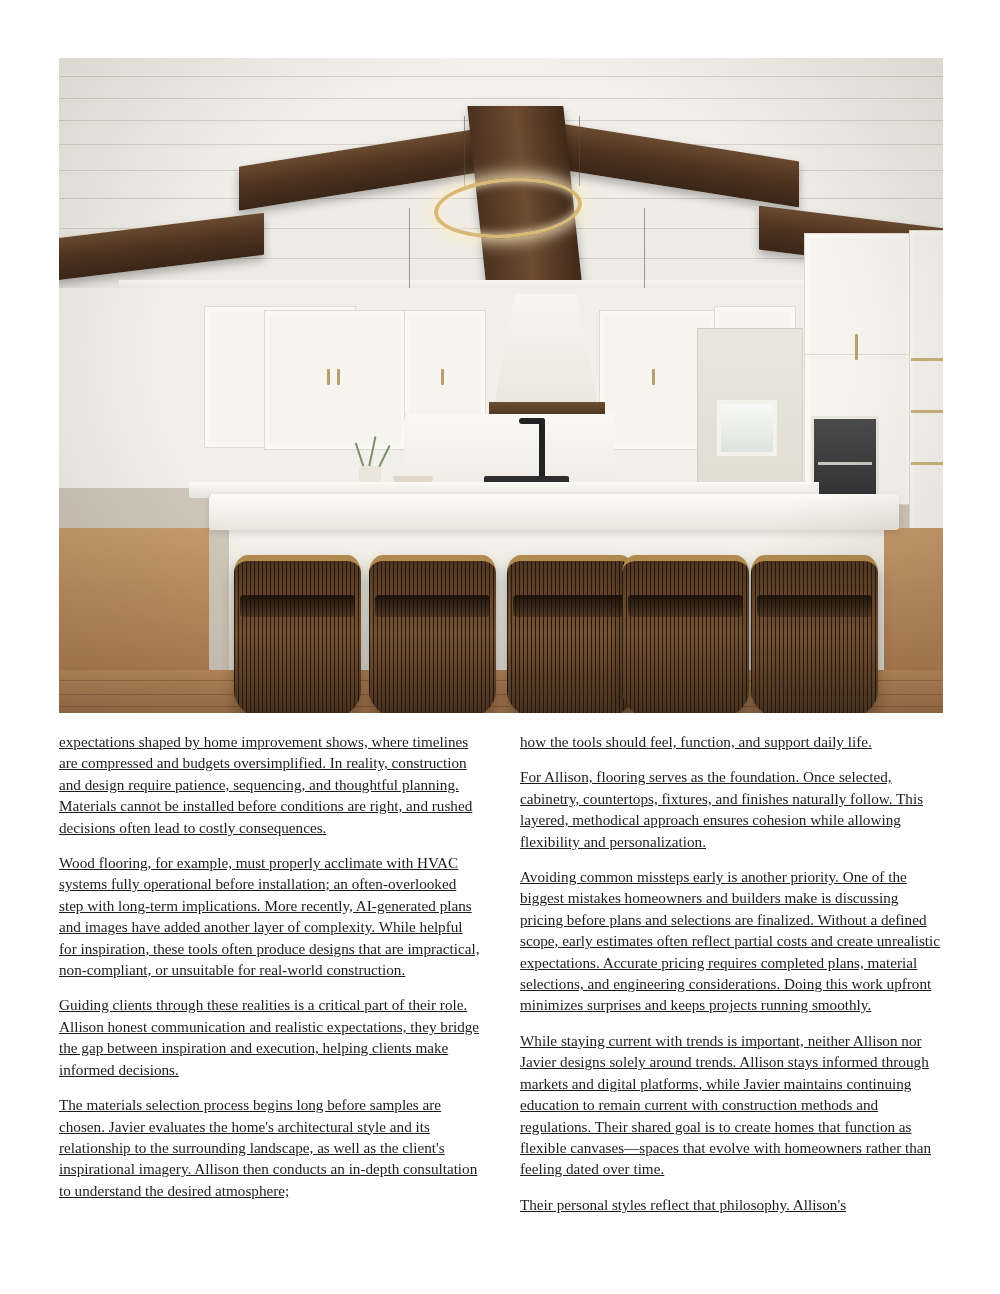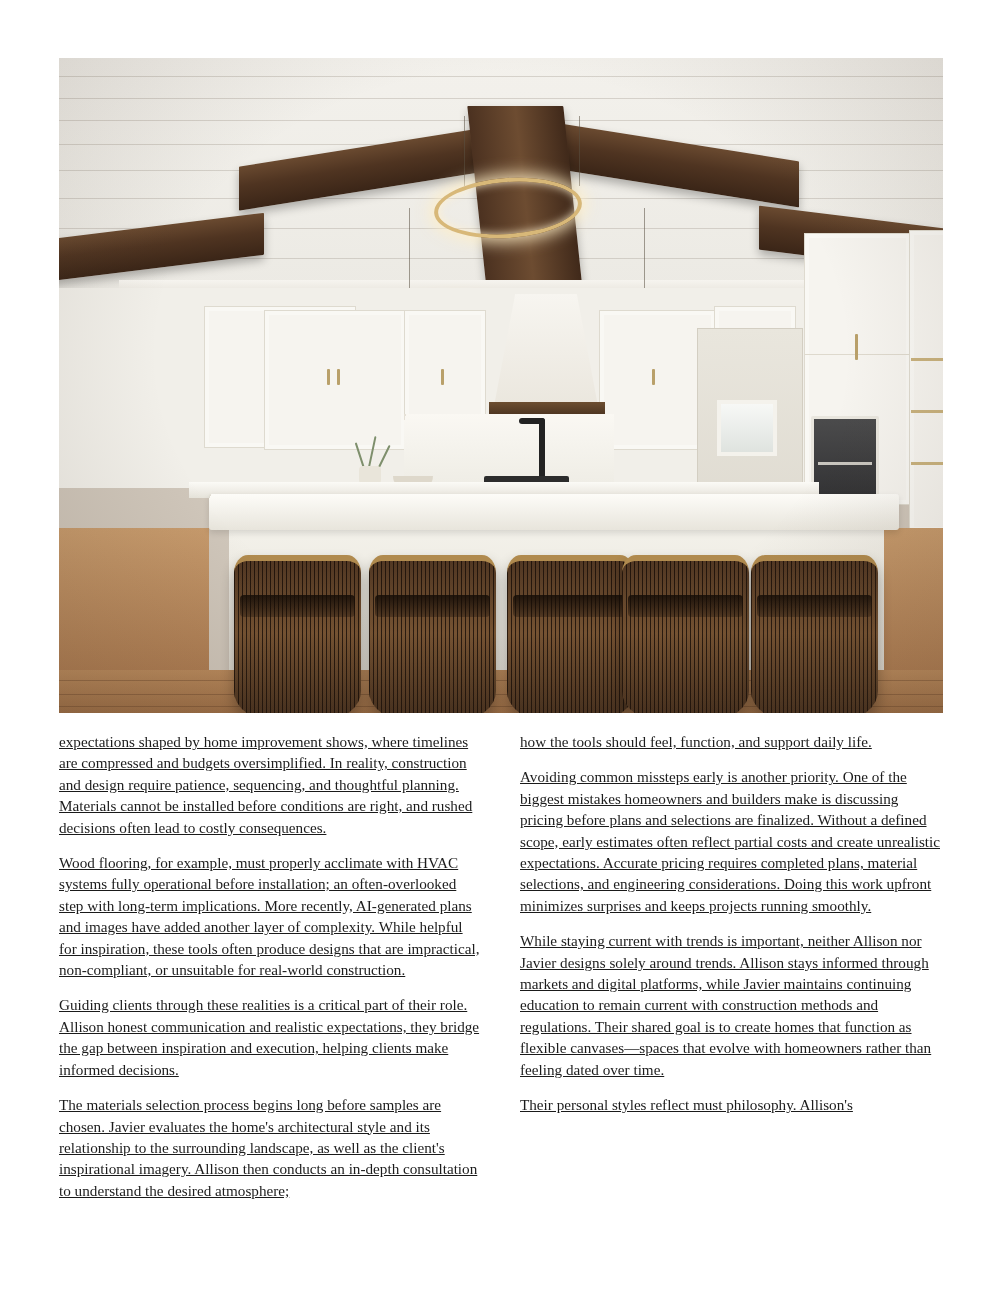--- a/index.html
+++ b/index.html
@@ -384,19 +384,20 @@
 
   <div class="columns">
     <div class="col">
       <p>expectations shaped by home improvement shows, where timelines are compressed and budgets oversimplified. In reality, construction and design require patience, sequencing, and thoughtful planning. Materials cannot be installed before conditions are right, and rushed decisions often lead to costly consequences.</p>
       <p>Wood flooring, for example, must properly acclimate with HVAC systems fully operational before installation; an often-overlooked step with long-term implications. More recently, AI-generated plans and images have added another layer of complexity. While helpful for inspiration, these tools often produce designs that are impractical, non-compliant, or unsuitable for real-world construction.</p>
       <p>Guiding clients through these realities is a critical part of their role. Allison honest communication and realistic expectations, they bridge the gap between inspiration and execution, helping clients make informed decisions.</p>
       <p>The materials selection process begins long before samples are chosen. Javier evaluates the home's architectural style and its relationship to the surrounding landscape, as well as the client's inspirational imagery. Allison then conducts an in-depth consultation to understand the desired atmosphere;</p>
     </div>
     <div class="col">
       <p>how the tools should feel, function, and support daily life.</p>
+      <p>For Allison, flooring serves as the foundation. Once selected, cabinetry, countertops, fixtures, and finishes naturally follow. This layered, methodical approach ensures cohesion while allowing flexibility and personalization.</p>
       <p>Avoiding common missteps early is another priority. One of the biggest mistakes homeowners and builders make is discussing pricing before plans and selections are finalized. Without a defined scope, early estimates often reflect partial costs and create unrealistic expectations. Accurate pricing requires completed plans, material selections, and engineering considerations. Doing this work upfront minimizes surprises and keeps projects running smoothly.</p>
       <p>While staying current with trends is important, neither Allison nor Javier designs solely around trends. Allison stays informed through markets and digital platforms, while Javier maintains continuing education to remain current with construction methods and regulations. Their shared goal is to create homes that function as flexible canvases—spaces that evolve with homeowners rather than feeling dated over time.</p>
-      <p>Their personal styles reflect must philosophy. Allison's</p>
+      <p>Their personal styles reflect that philosophy. Allison's</p>
     </div>
   </div>
 
 </div>
 
 </body></html>

